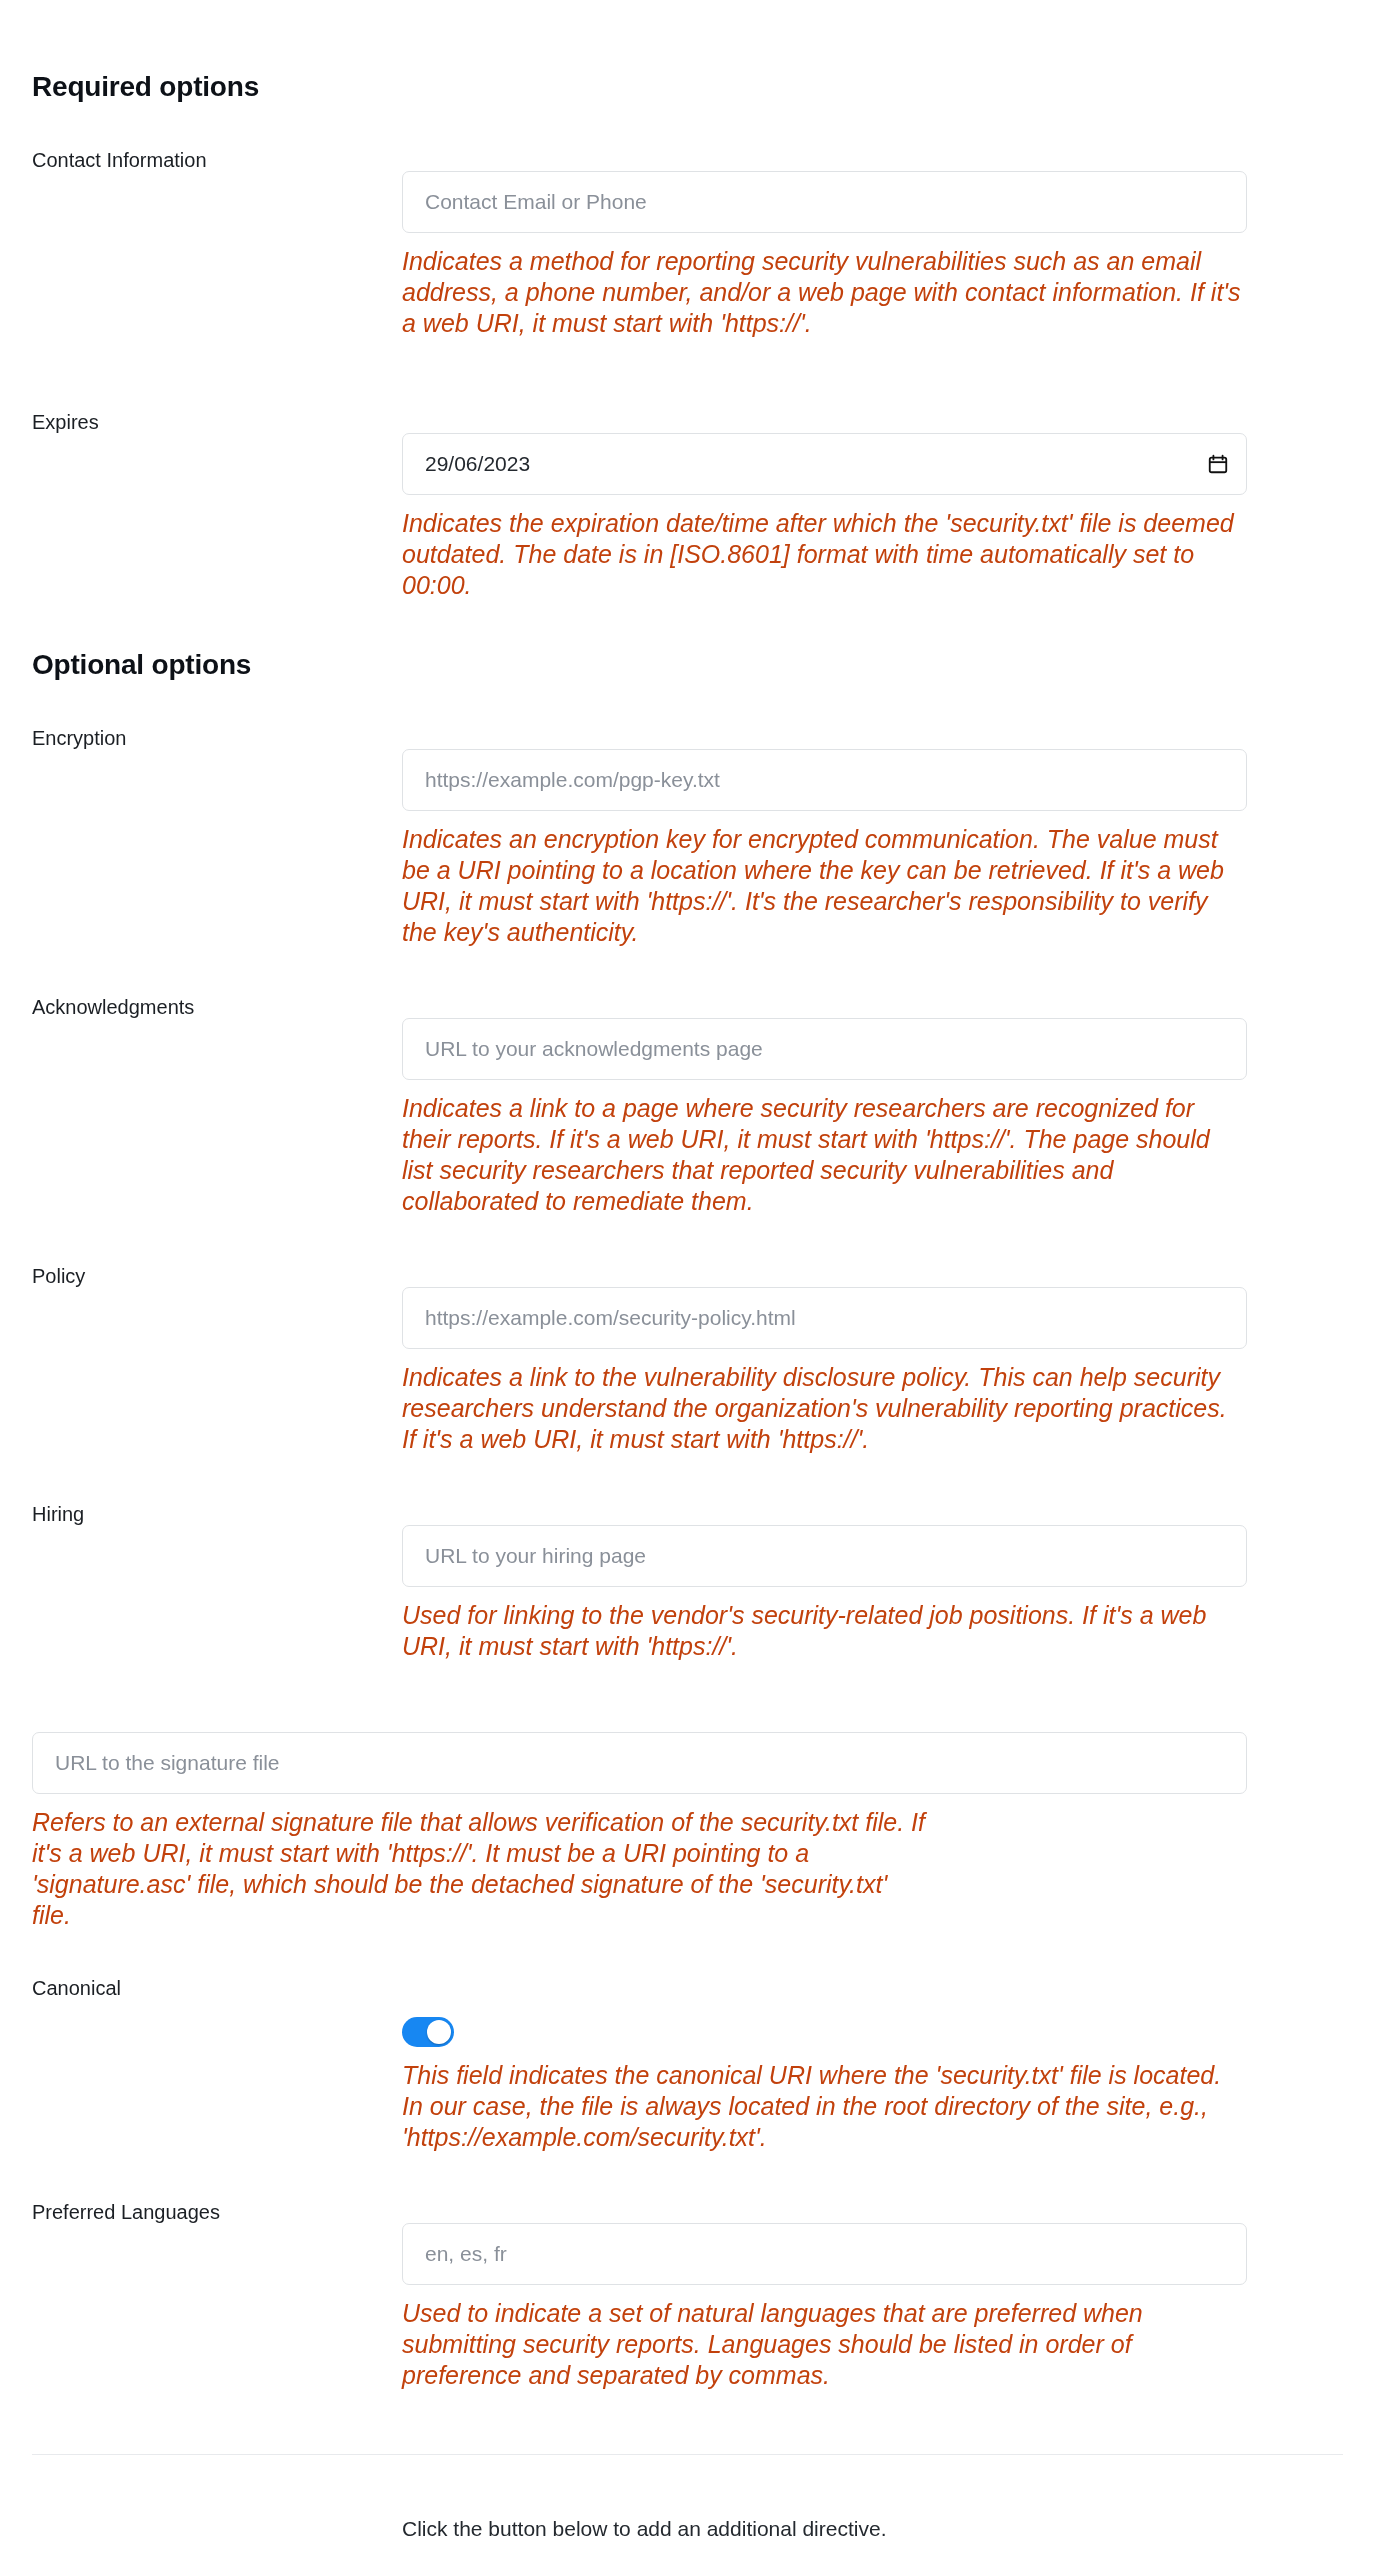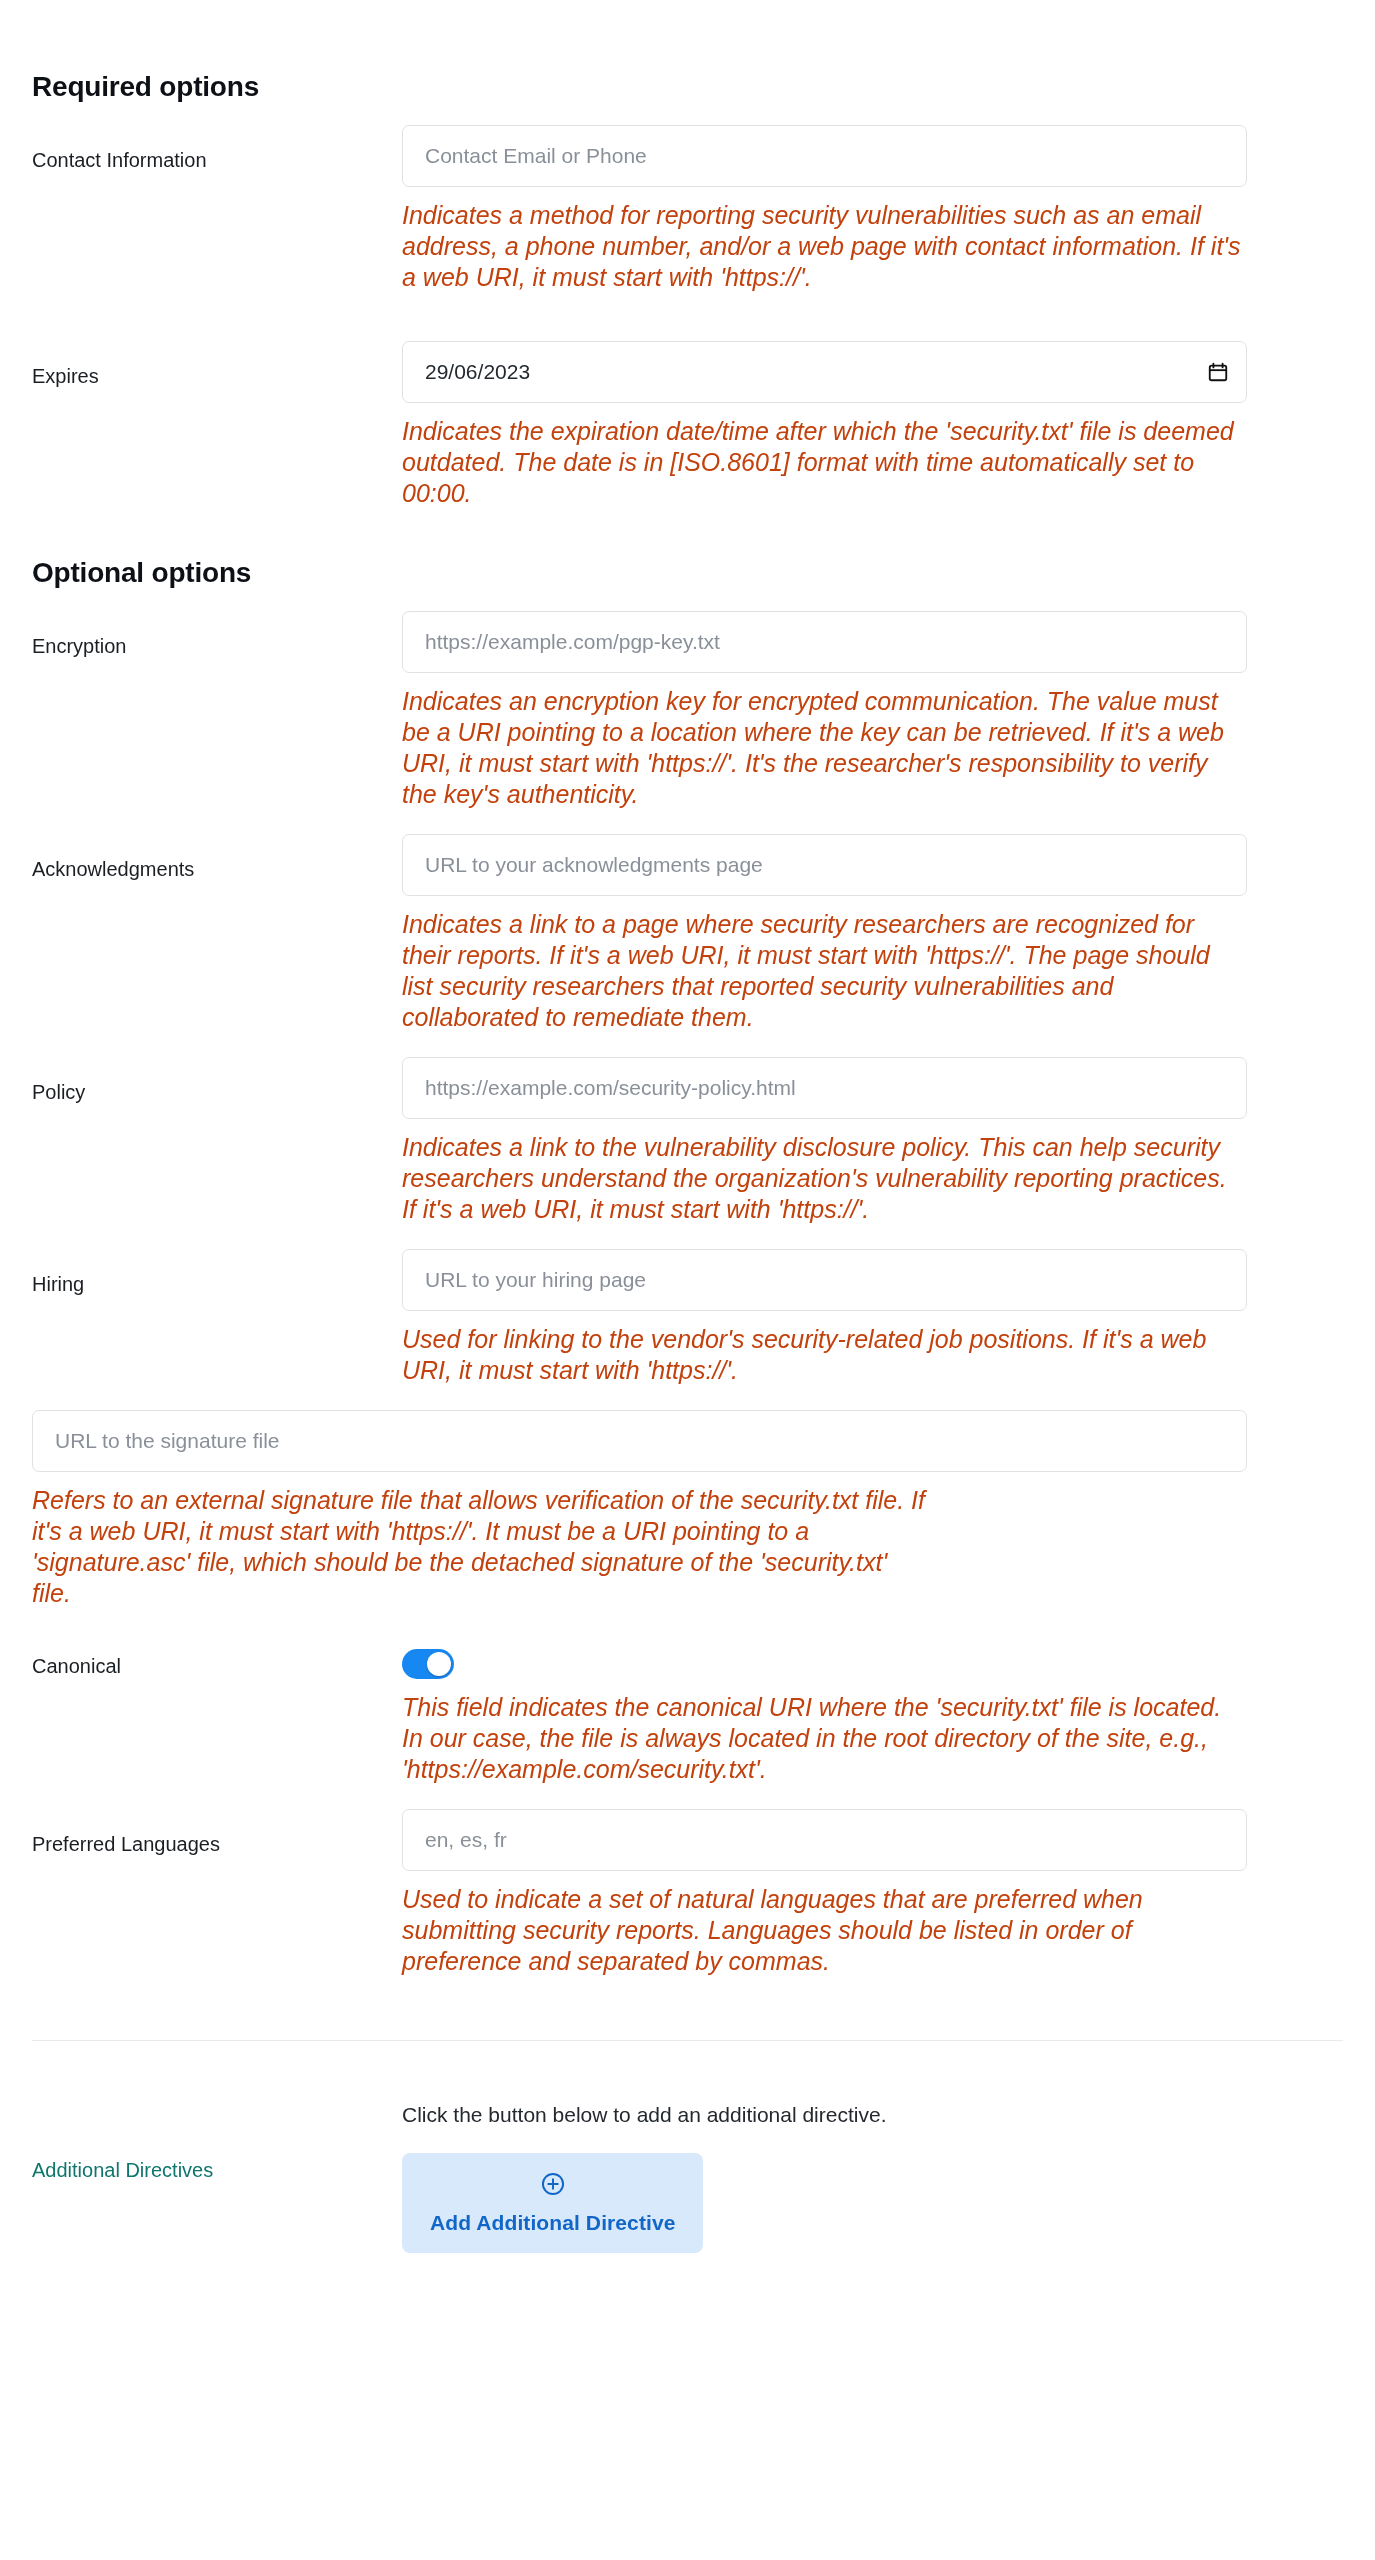--- a/index.html
+++ b/index.html
@@ -44,20 +44,21 @@
     max-width: 370px;
     font-size: 20px;
     line-height: 26px;
     color: #1b1f24;
     padding-top: 22px;
   }
   .field-body {
     flex: 1 1 auto;
     min-width: 0;
     padding-right: 96px;
+    margin-top: 46px;
   }
 
   
   .text-input {
     display: block;
     width: 100%;
     height: 62px;
     border: 1px solid #dfe2e5;
     border-radius: 7px;
     background: #ffffff;

